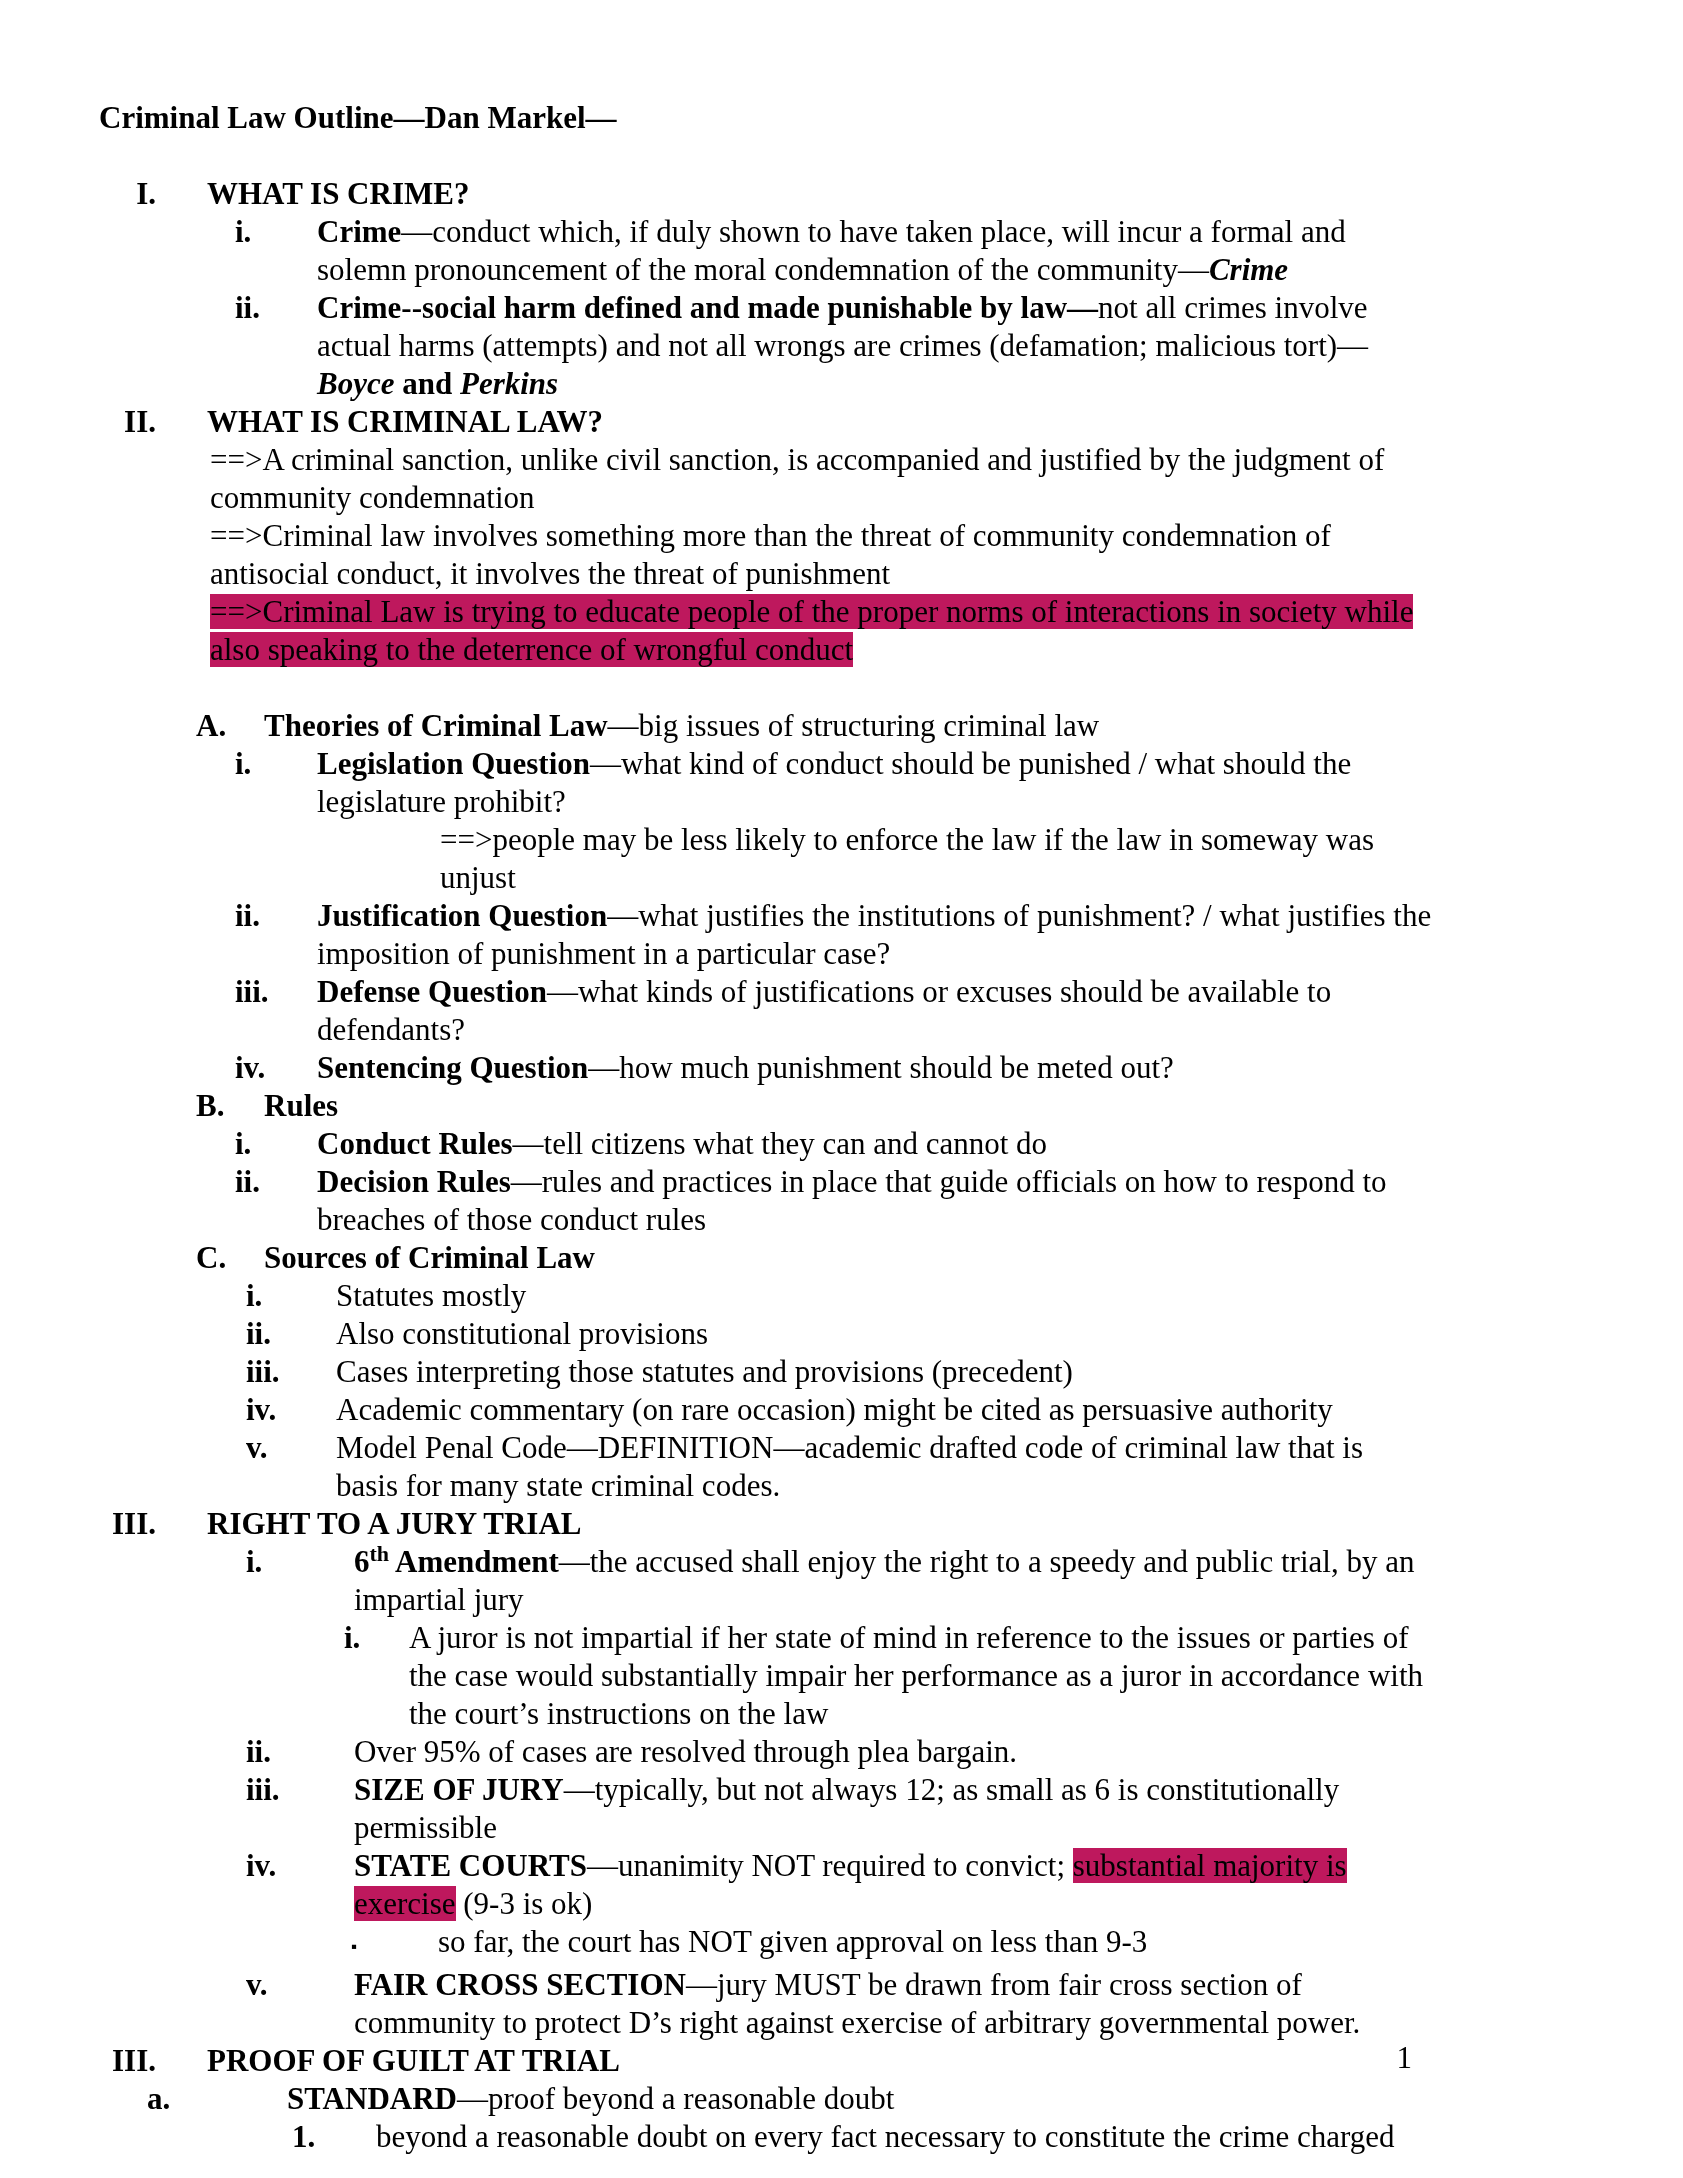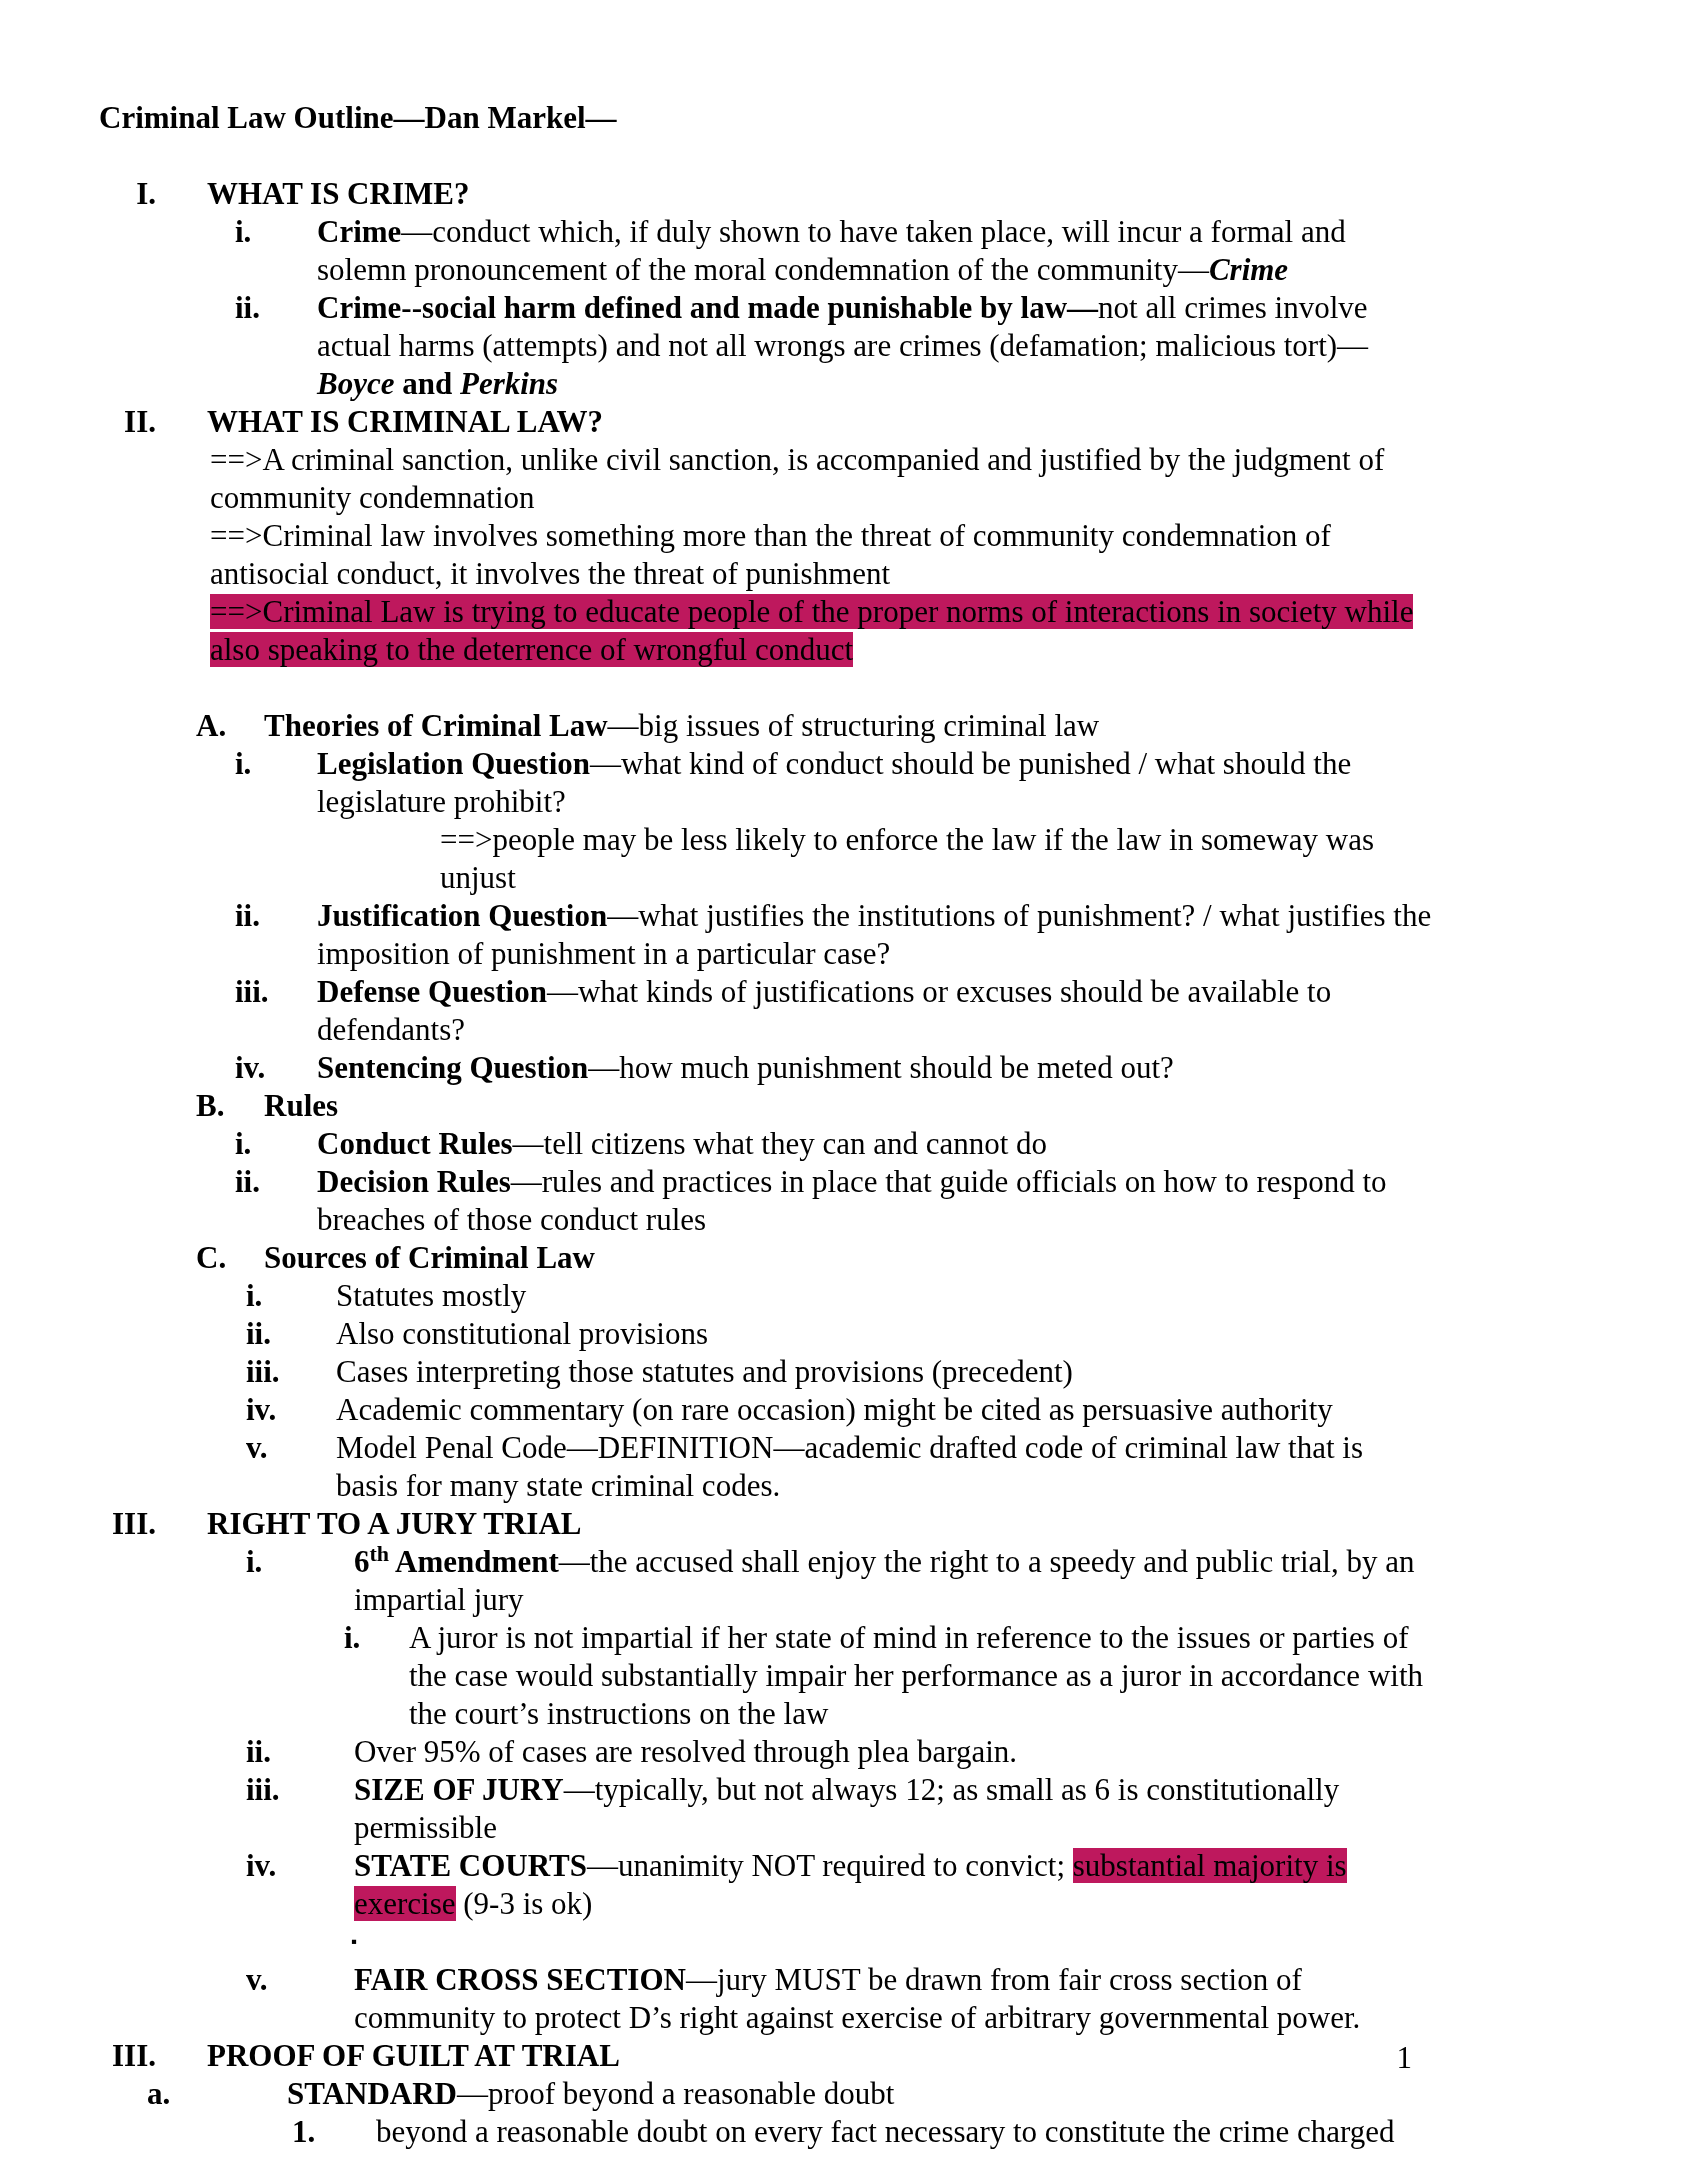--- a/index.html
+++ b/index.html
@@ -162,20 +162,21 @@
   <div class="row lvl-jitem">
     <span class="marker">iii.</span>
     <span class="txt"><span class="b">SIZE OF JURY</span><span>—typically, but not always 12; as small as 6 is constitutionally permissible</span></span>
   </div>
   <div class="row lvl-jitem">
     <span class="marker">iv.</span>
     <span class="txt"><span class="b">STATE COURTS</span><span>—unanimity NOT required to convict; </span><span class="hl">substantial majority is exercise</span><span> (9-3 is ok)</span></span>
   </div>
   <div class="row lvl-bullet">
     <span class="marker">▪</span>
+    <span class="txt">so far, the court has NOT given approval on less than 9-3</span>
   </div>
   <div class="row lvl-jitem">
     <span class="marker">v.</span>
     <span class="txt"><span class="b">FAIR CROSS SECTION</span><span>—jury MUST be drawn from fair cross section of community to protect D’s right against exercise of arbitrary governmental power.</span></span>
   </div>
 
   <div class="row lvl-sec">
     <span class="marker">III.</span>
     <span class="txt">PROOF OF GUILT AT TRIAL</span>
   </div>

